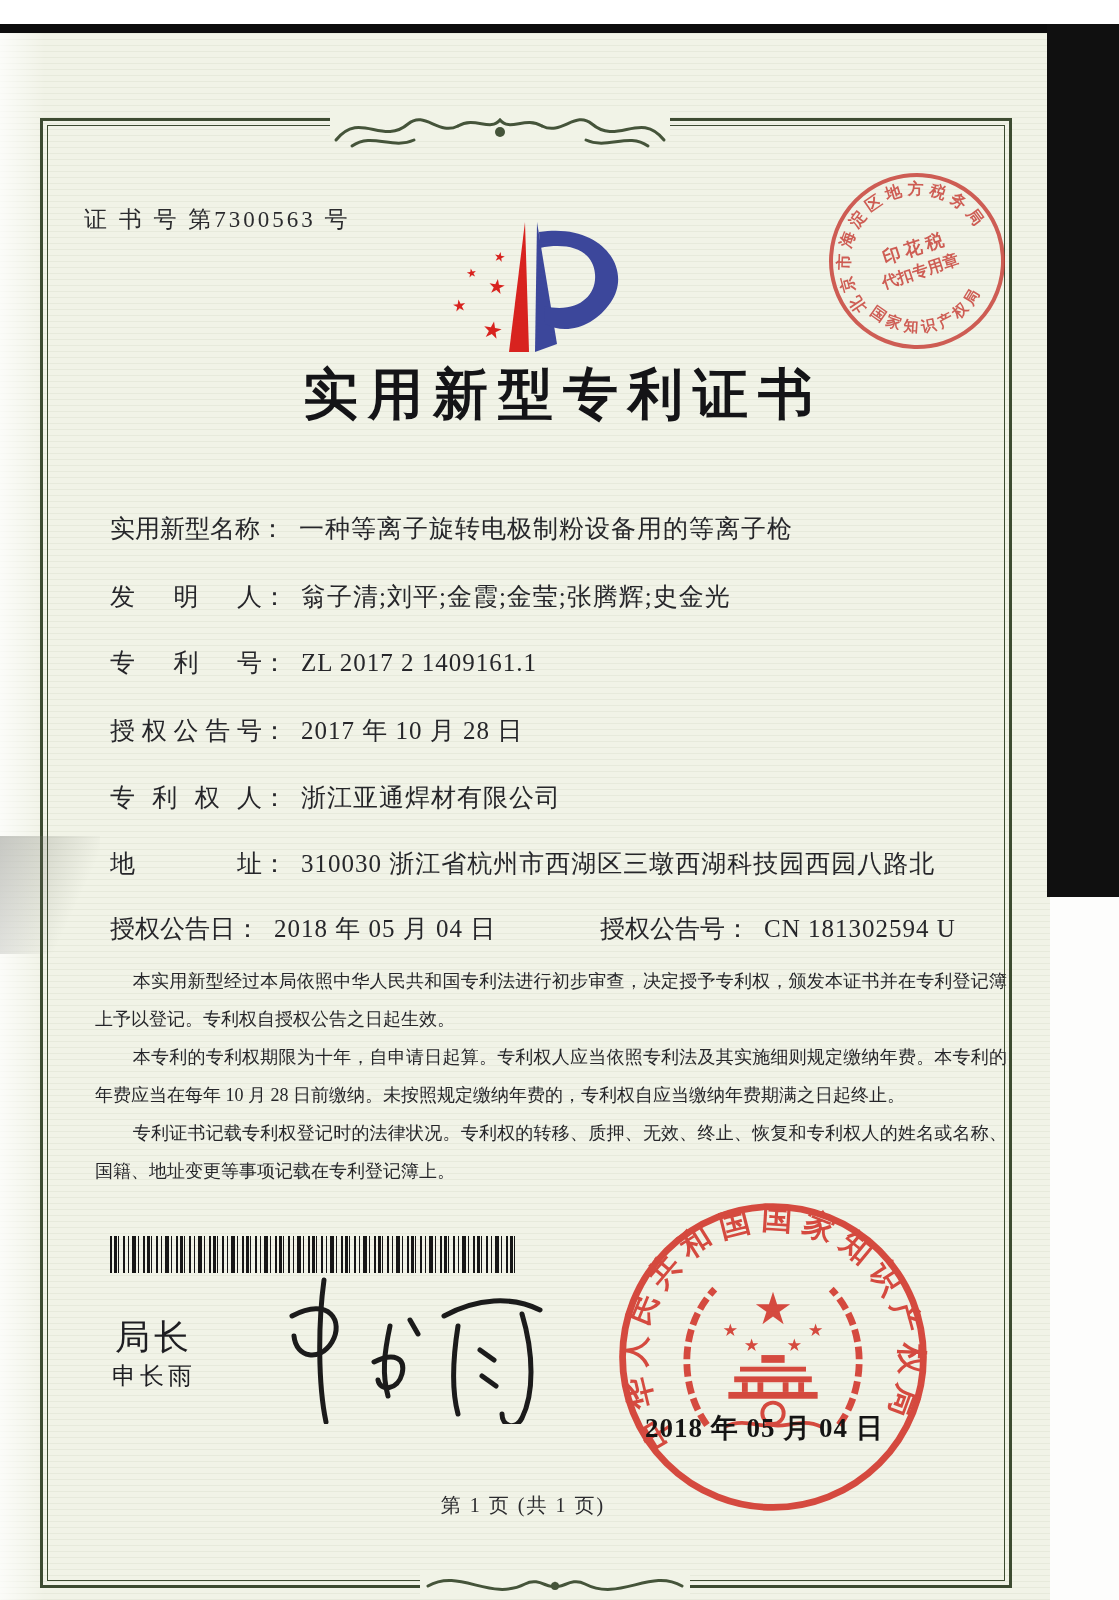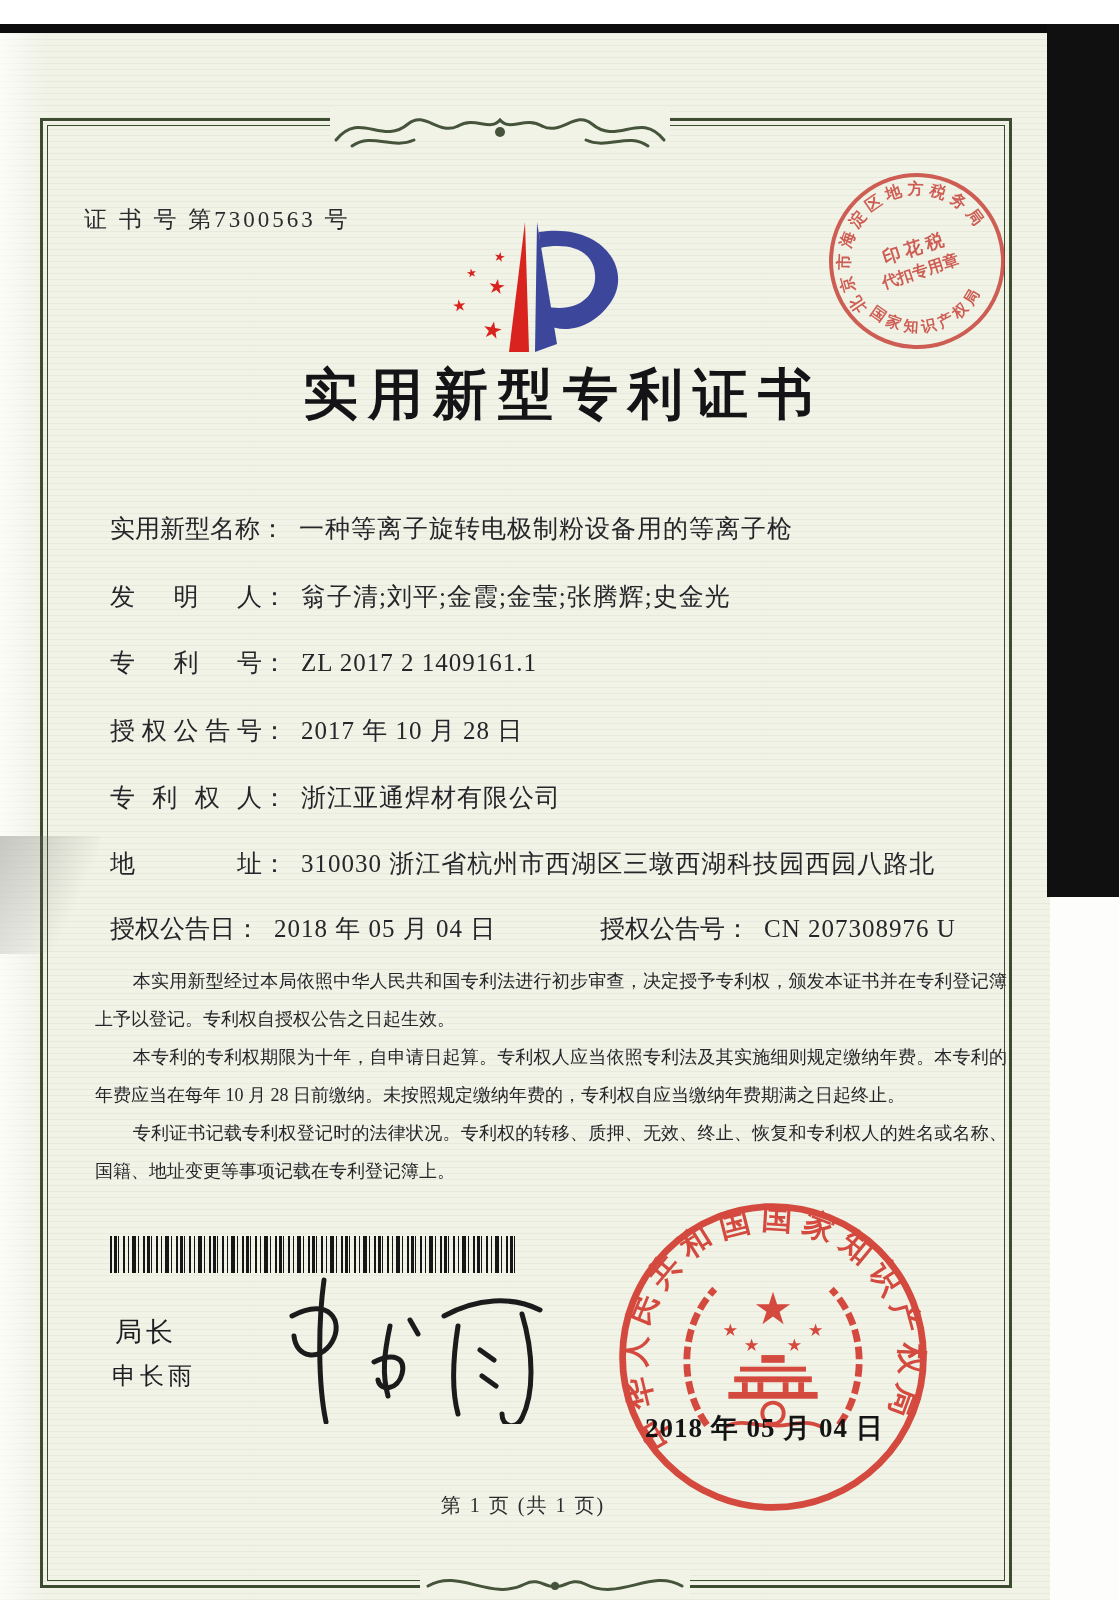--- a/index.html
+++ b/index.html
@@ -25,21 +25,21 @@
   .flabel.natural{width:auto;text-align:left;text-align-last:auto;}
   .fvalue{margin-left:14px;letter-spacing:1px;}
   .paragraphs{position:absolute;left:95px;top:938px;width:912px;font-size:18px;line-height:38px;
               color:#26262a;text-align:justify;}
   .paragraphs p{margin:0;text-indent:2.1em;}
   .barcode{position:absolute;left:110px;top:1212px;width:405px;height:37px;
     background-image:repeating-linear-gradient(90deg,#161616 0 2px,rgba(0,0,0,0) 2px 4px,
       #161616 4px 7px,rgba(0,0,0,0) 7px 8px,#161616 8px 9px,rgba(0,0,0,0) 9px 13px,
       #161616 13px 15px,rgba(0,0,0,0) 15px 18px,#161616 18px 19px,rgba(0,0,0,0) 19px 22px,
       #161616 22px 26px,rgba(0,0,0,0) 26px 28px,#161616 28px 29px,rgba(0,0,0,0) 29px 33px);}
-  .signer-title{position:absolute;left:115px;top:1290px;font-size:27px;letter-spacing:4px;color:#1e1e22;}
+  .signer-title{position:absolute;left:115px;top:1290px;font-size:35px;letter-spacing:4px;color:#1e1e22;}
   .signer-name{position:absolute;left:112px;top:1336px;font-size:24px;letter-spacing:4px;color:#1e1e22;}
   .signature{position:absolute;left:272px;top:1250px;}
   .big-seal{position:absolute;left:608px;top:1168px;z-index:4;}
   .seal-date{position:absolute;left:645px;top:1386px;font-size:27px;font-weight:600;
              letter-spacing:1px;color:#141414;z-index:5;}
   .footer{position:absolute;left:40px;top:1468px;width:966px;text-align:center;font-size:20px;
           letter-spacing:2px;color:#2b2b2e;}
   .tax-stamp{position:absolute;left:820px;top:140px;}
 </style>
 </head>
@@ -104,21 +104,21 @@
     <div class="frow" style="top:757px">
       <span class="flabel">专利权人</span><span>：</span><span class="fvalue">浙江亚通焊材有限公司</span>
     </div>
     <div class="frow" style="top:823px">
       <span class="flabel">地址</span><span>：</span><span class="fvalue">310030 浙江省杭州市西湖区三墩西湖科技园西园八路北</span>
     </div>
     <div class="frow" style="top:888px">
       <span class="flabel natural">授权公告日</span><span>：</span><span class="fvalue">2018 年 05 月 04 日</span>
     </div>
     <div class="frow" style="left:600px;top:888px">
-      <span class="flabel natural">授权公告号</span><span>：</span><span class="fvalue">CN 207308976 U</span>
+      <span class="flabel natural">授权公告号</span><span>：</span><span class="fvalue">CN 181302594 U</span>
     </div>
 
     <div class="paragraphs">
       <p>本实用新型经过本局依照中华人民共和国专利法进行初步审查，决定授予专利权，颁发本证书并在专利登记簿上予以登记。专利权自授权公告之日起生效。</p>
       <p>本专利的专利权期限为十年，自申请日起算。专利权人应当依照专利法及其实施细则规定缴纳年费。本专利的年费应当在每年 10 月 28 日前缴纳。未按照规定缴纳年费的，专利权自应当缴纳年费期满之日起终止。</p>
       <p>专利证书记载专利权登记时的法律状况。专利权的转移、质押、无效、终止、恢复和专利权人的姓名或名称、国籍、地址变更等事项记载在专利登记簿上。</p>
     </div>
 
     <div class="barcode"></div>
 

